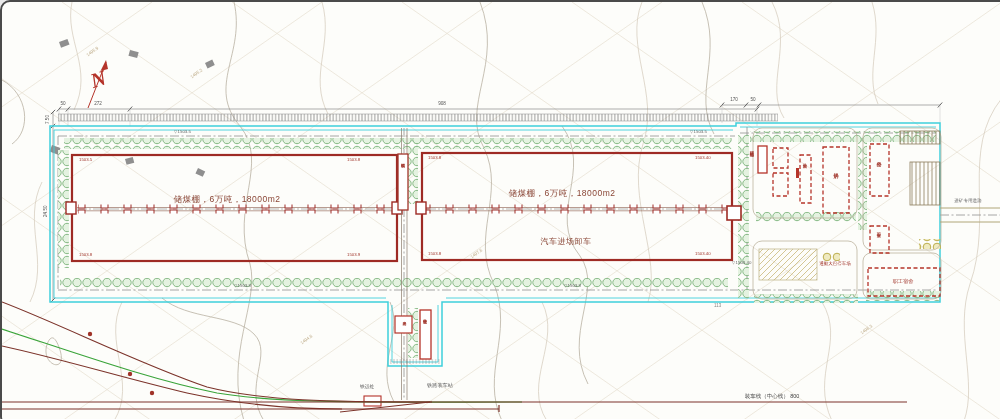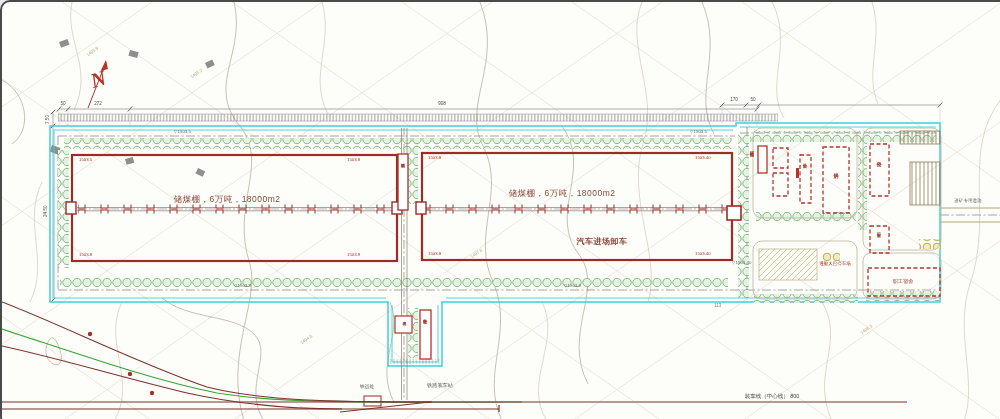--- a/index.html
+++ b/index.html
@@ -241,21 +241,21 @@
           <circle cx="128" cy="372" r="2.2"></circle>
           <circle cx="150" cy="391" r="2.2"></circle>
     </g>
   </g>
 </svg>
 
 <span class="lbl north" style="left:86px;top:70px;">N</span>
 
 <span class="lbl ctr brown" style="left:225px;top:193px;font-size:8.5px;">储煤棚，6万吨，18000m2</span>
 <span class="lbl ctr brown" style="left:560px;top:187px;font-size:8.5px;">储煤棚，6万吨，18000m2</span>
-<span class="lbl ctr brown" style="left:600px;top:236px;font-size:8px;font-weight:bold;">汽车进场卸车</span>
+<span class="lbl ctr brown" style="left:564px;top:236px;font-size:8px;">汽车进场卸车</span>
 
 <span class="lbl red" style="left:77px;top:156px;font-size:4.3px;">1503.5</span>
 <span class="lbl red" style="left:345px;top:156px;font-size:4.3px;">1503.8</span>
 <span class="lbl red" style="left:77px;top:251px;font-size:4.3px;">1503.8</span>
 <span class="lbl red" style="left:345px;top:251px;font-size:4.3px;">1503.9</span>
 <span class="lbl red" style="left:426px;top:154px;font-size:4.3px;">1503.8</span>
 <span class="lbl red" style="left:693px;top:154px;font-size:4.3px;">1503.40</span>
 <span class="lbl red" style="left:426px;top:250px;font-size:4.3px;">1503.8</span>
 <span class="lbl red" style="left:693px;top:250px;font-size:4.3px;">1503.40</span>
 

